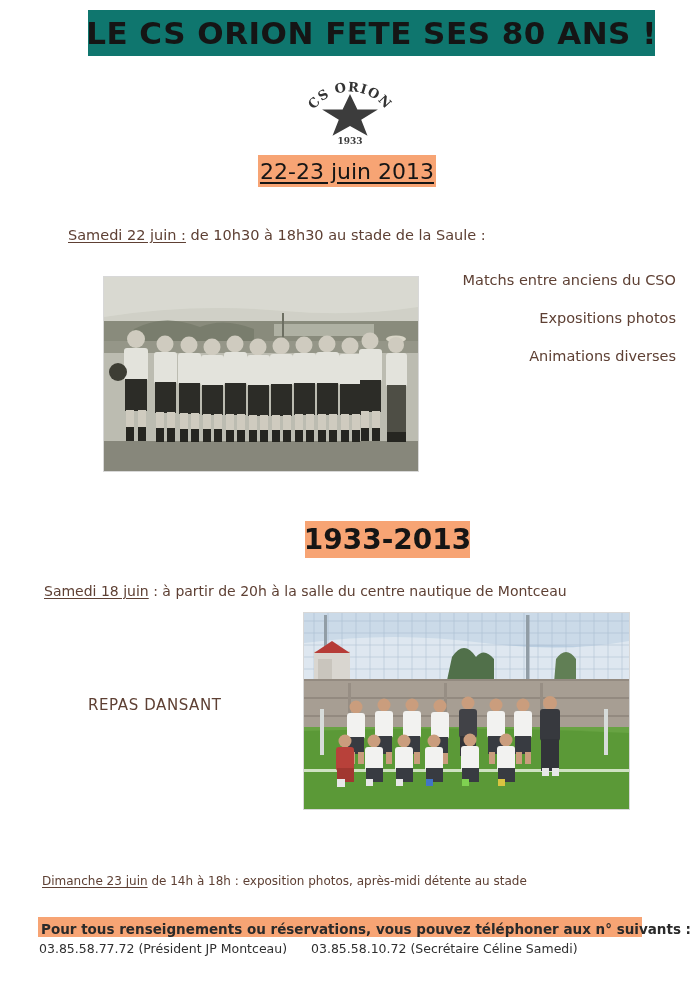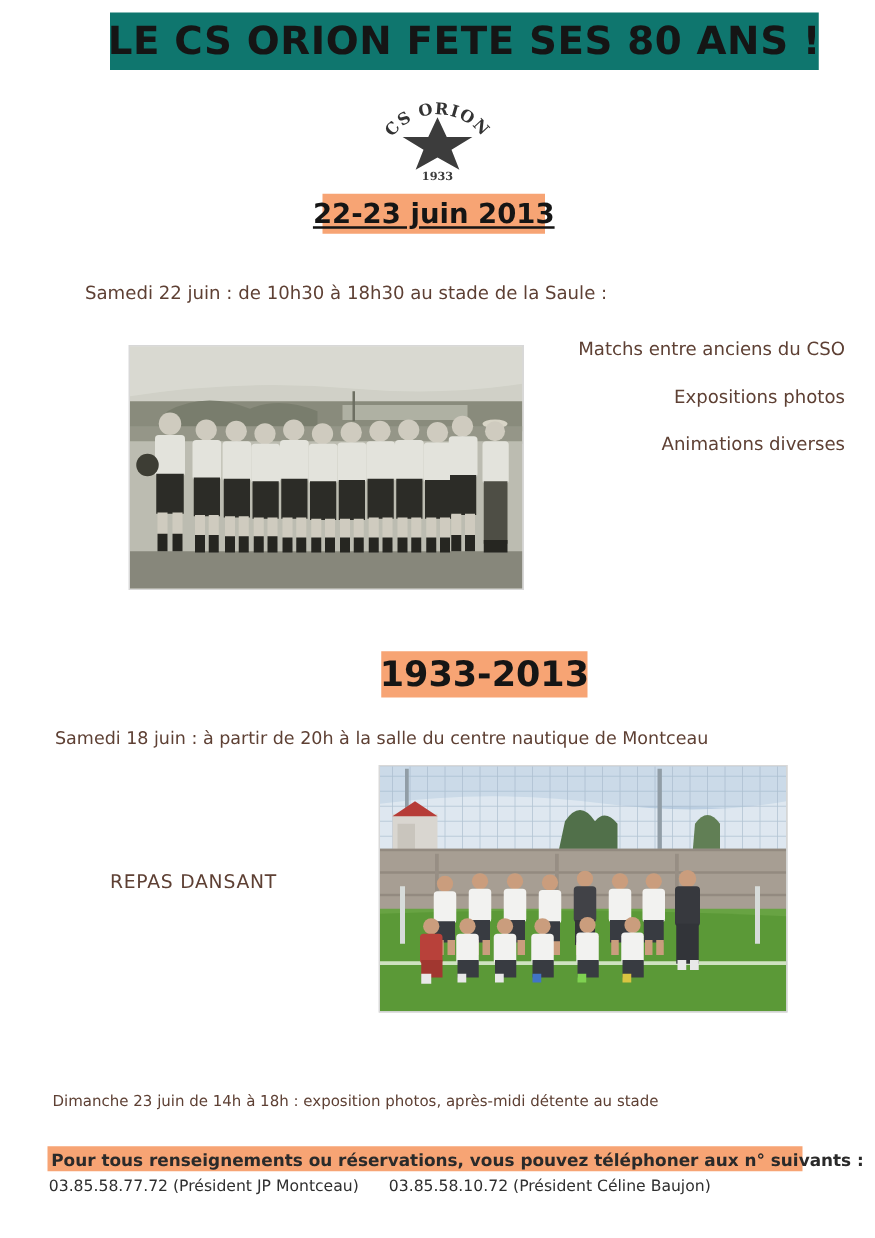--- a/index.html
+++ b/index.html
@@ -58,35 +58,36 @@
     top: 155px;
     width: 178px;
     height: 32px;
     background: #f7a474;
     display: flex;
     align-items: center;
     justify-content: center;
   }
   .date-banner .date-text {
     font-size: 22px;
-    font-weight: bold;
+    font-weight: normal;
     color: #151515;
     text-decoration: underline;
     text-underline-offset: 3px;
     white-space: nowrap;
   }
 
   
   .body-line {
     position: absolute;
     color: #5e4034;
     font-size: 14.5px;
     white-space: nowrap;
   }
   .body-line .lead {
+    text-decoration: underline;
     text-underline-offset: 2px;
   }
 
   .line-sat1 { left: 68px; top: 227px; }
   .line-sat2 { left: 44px; top: 583px; font-size: 14px; }
   .line-sun  { left: 42px; top: 874px; font-size: 12px; }
 
   
   .activities {
     position: absolute;
@@ -514,16 +515,16 @@
 
   <div class="body-line line-sun">
     <span class="lead">Dimanche 23 juin</span><span>  de 14h à 18h : exposition photos, après-midi détente au stade</span>
   </div>
 
   <div class="contact-banner">
     <span class="contact-text">Pour tous renseignements ou réservations, vous pouvez téléphoner aux n° suivants :</span>
   </div>
 
   <div class="phones">
-    <span>03.85.58.77.72 (Président JP Montceau)</span><span class="gap"></span><span>03.85.58.10.72 (Président Céline Baujon)</span>
+    <span>03.85.58.77.72 (Président JP Montceau)</span><span class="gap"></span><span>03.85.58.10.72 (Secrétaire Céline Samedi)</span>
   </div>
 
 </div>
 
 </body></html>

